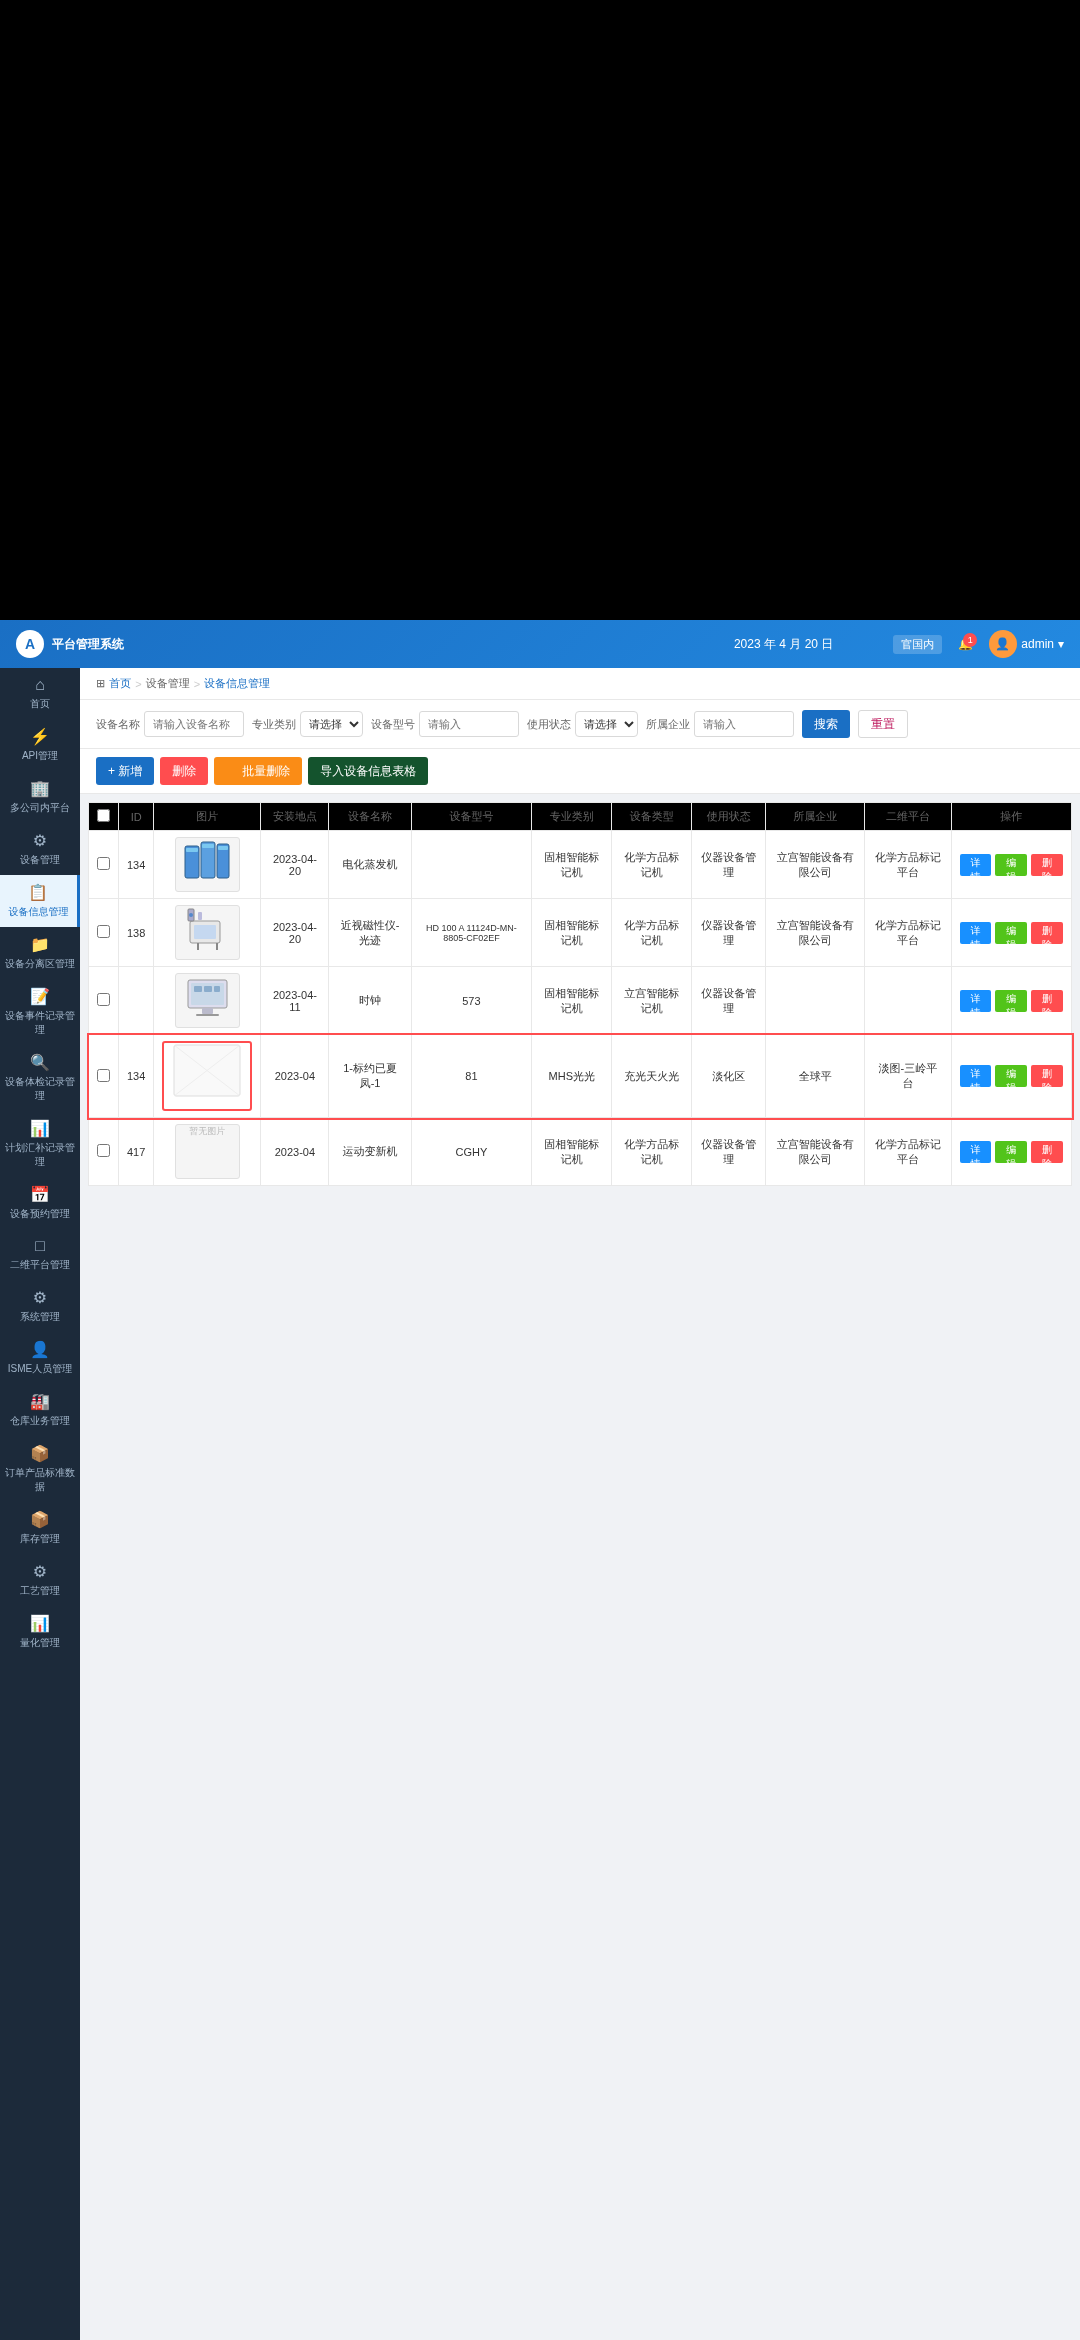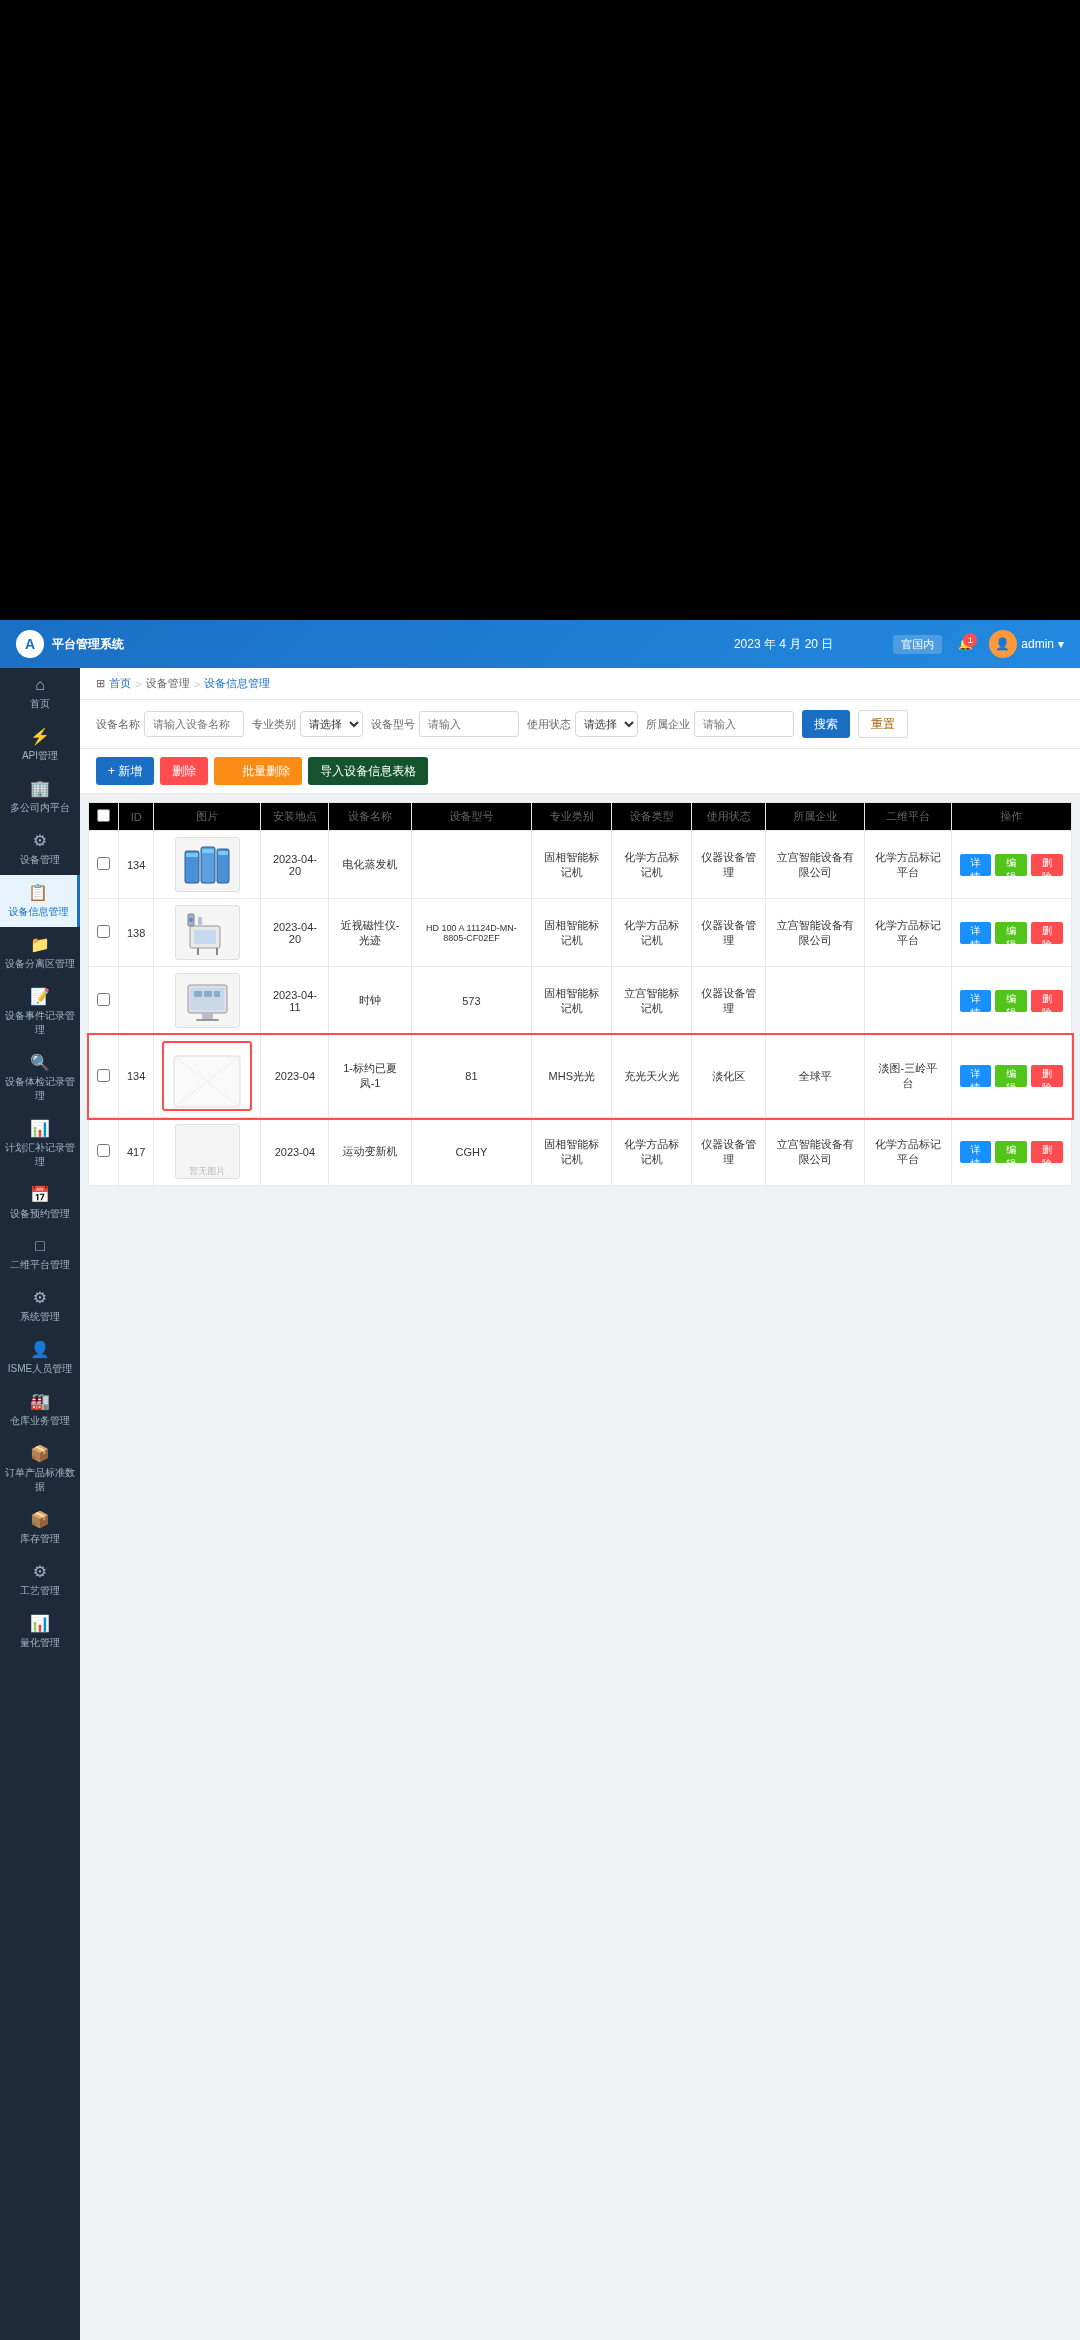--- a/index.html
+++ b/index.html
@@ -297,21 +297,21 @@
       color: #333;
       vertical-align: middle;
     }
 
     .device-image {
       width: 65px;
       height: 55px;
       background: #f5f5f5;
       border: 1px solid #e0e0e0;
       display: flex;
-      align-items: flex-end;
+      align-items: flex-start;
       justify-content: center;
       margin: 0 auto;
       border-radius: 3px;
       font-size: 9px;
       color: #999;
     }
 
     .action-btns {
       display: flex;
       gap: 4px;
@@ -474,21 +474,21 @@
           <span class="filter-label">使用状态</span>
           <select class="filter-select">
             <option>请选择</option>
           </select>
         </div>
         <div class="filter-input-group">
           <span class="filter-label">所属企业</span>
           <input class="filter-input" type="text" placeholder="请输入" style="">
         </div>
         <button class="btn btn-primary">搜索</button>
-        <button class="btn btn-outline" style="color:#a16207">重置</button>
+        <button class="btn btn-outline" style="color:#be185d">重置</button>
       </div>
 
       <div class="action-bar">
         <button class="btn btn-primary">+ 新增</button>
         <button class="btn btn-danger" style="background:#ff4d4f">删除</button>
         <button class="btn btn-warning" style="background:#fa8c16">批量删除</button>
         <button class="btn" style="background:#14532d">导入设备信息表格</button>
       </div>
 
       <div class="table-container">

